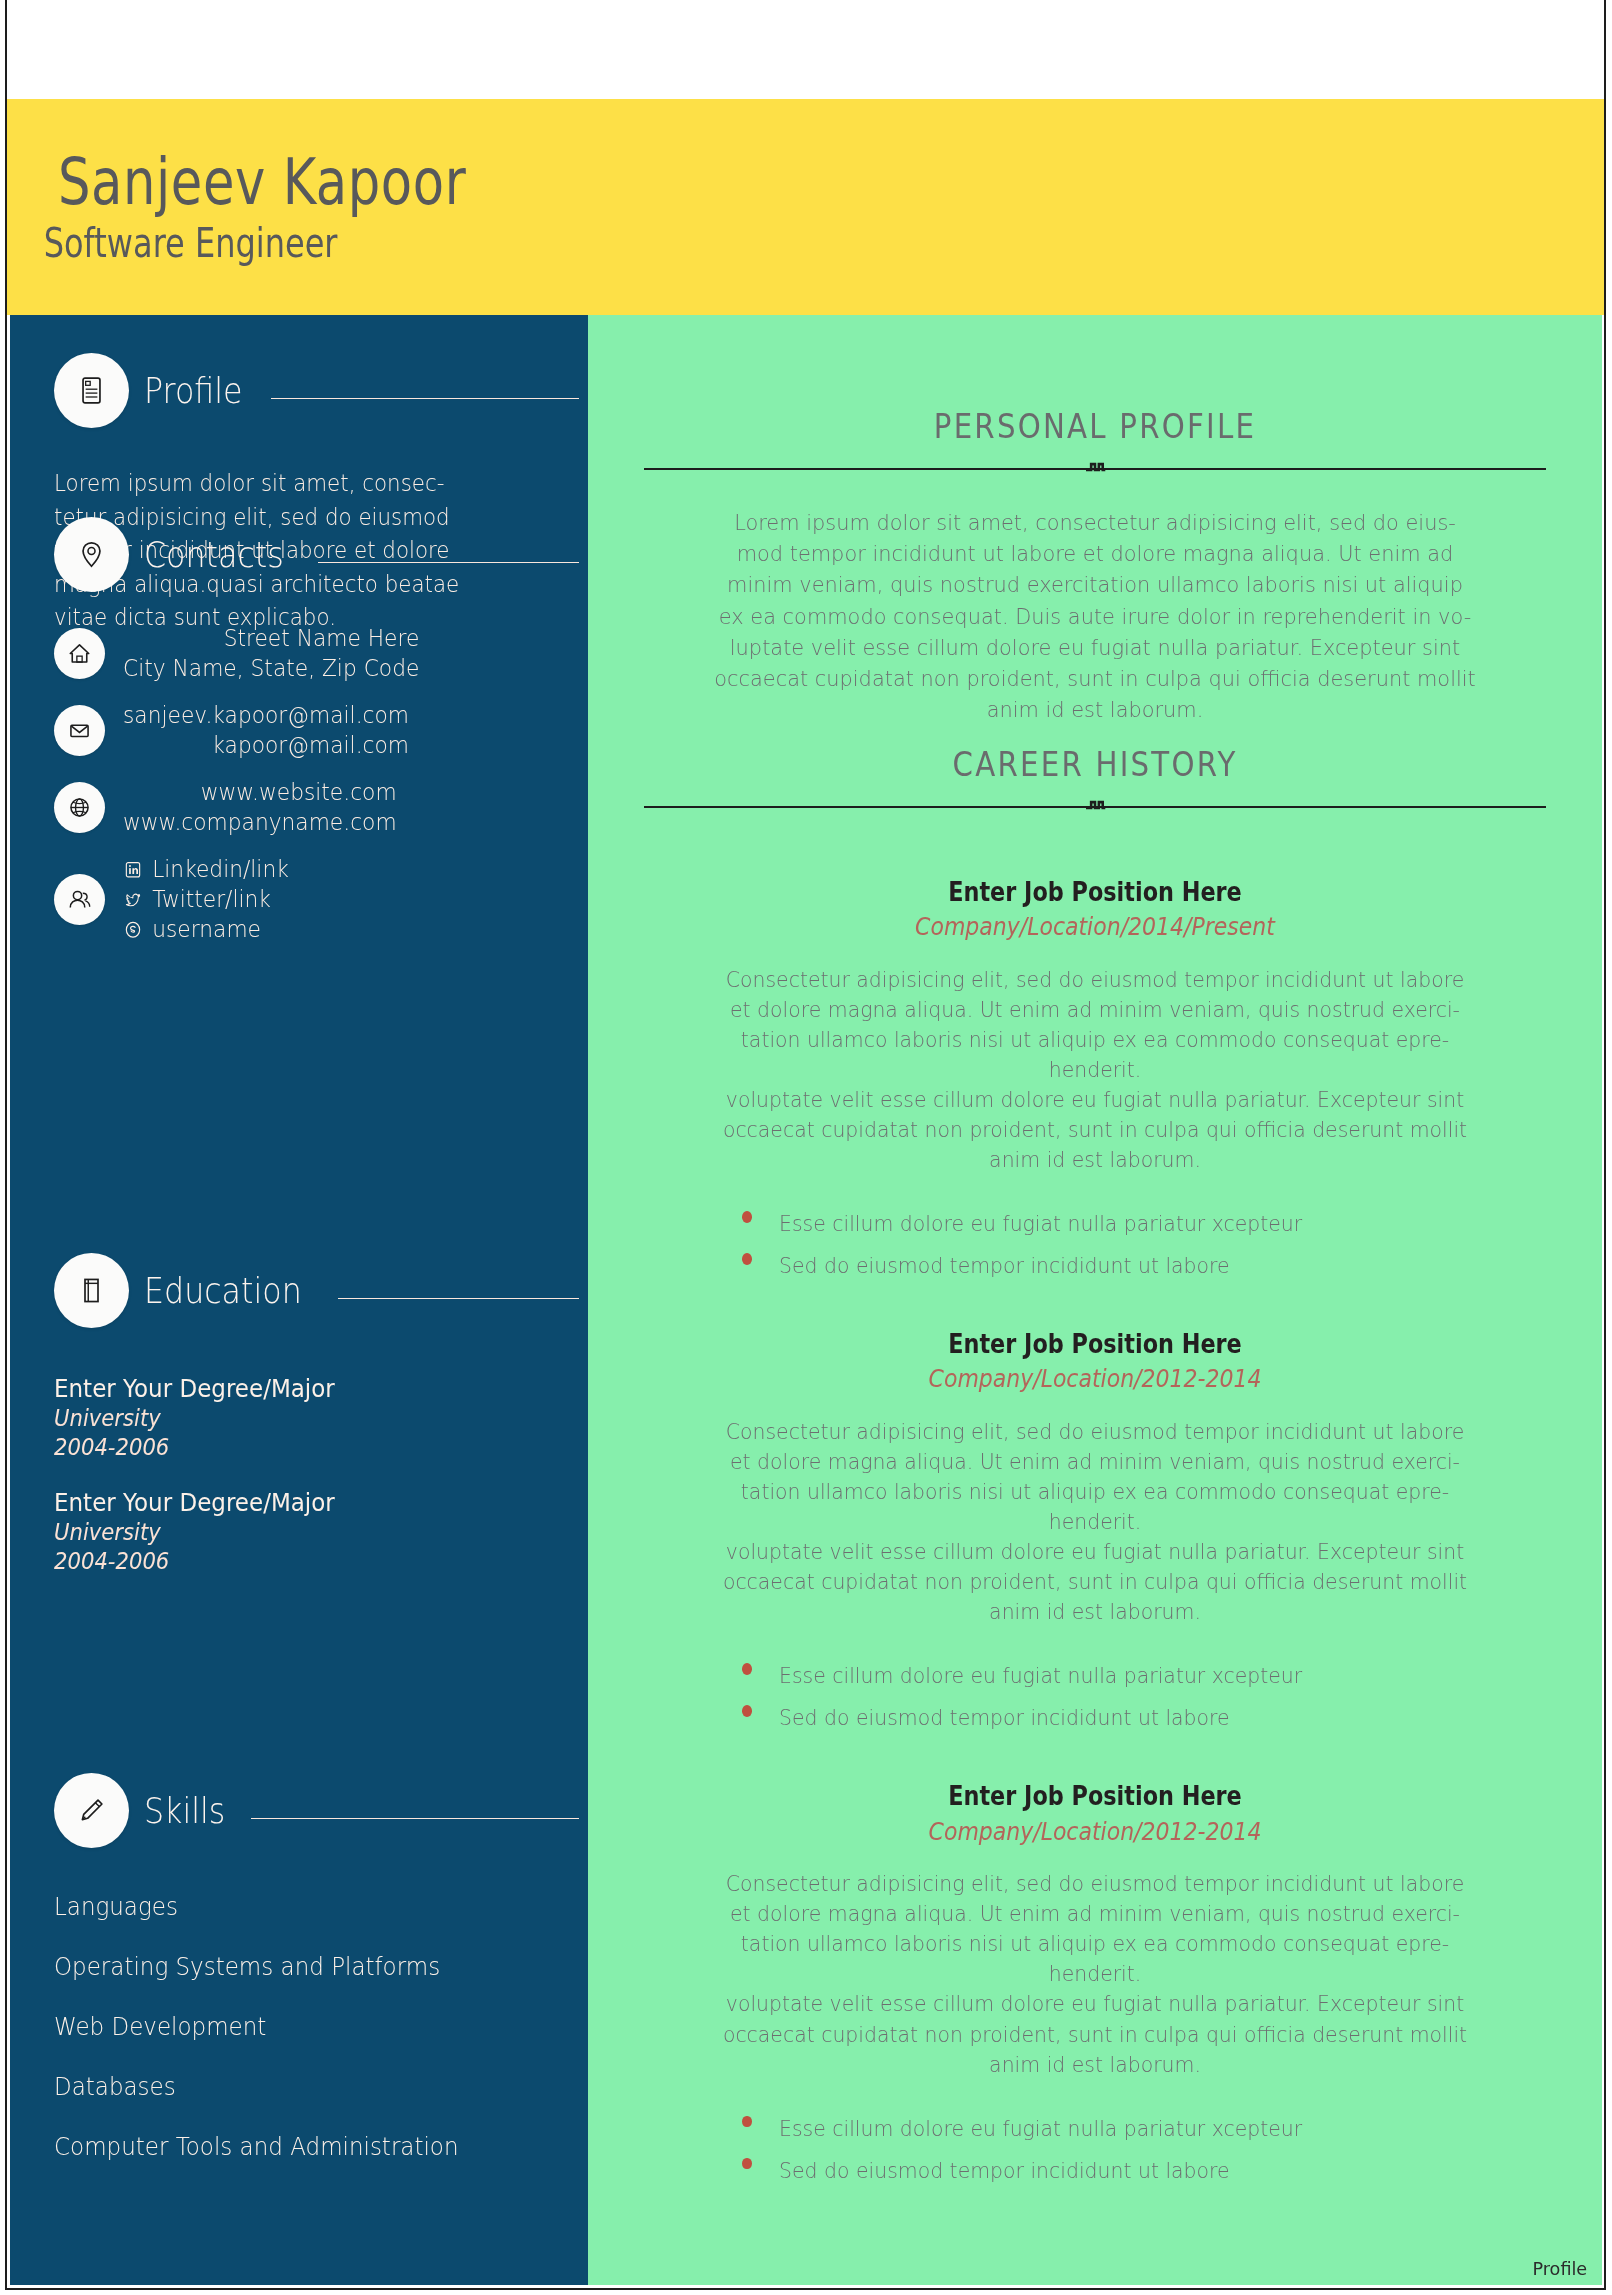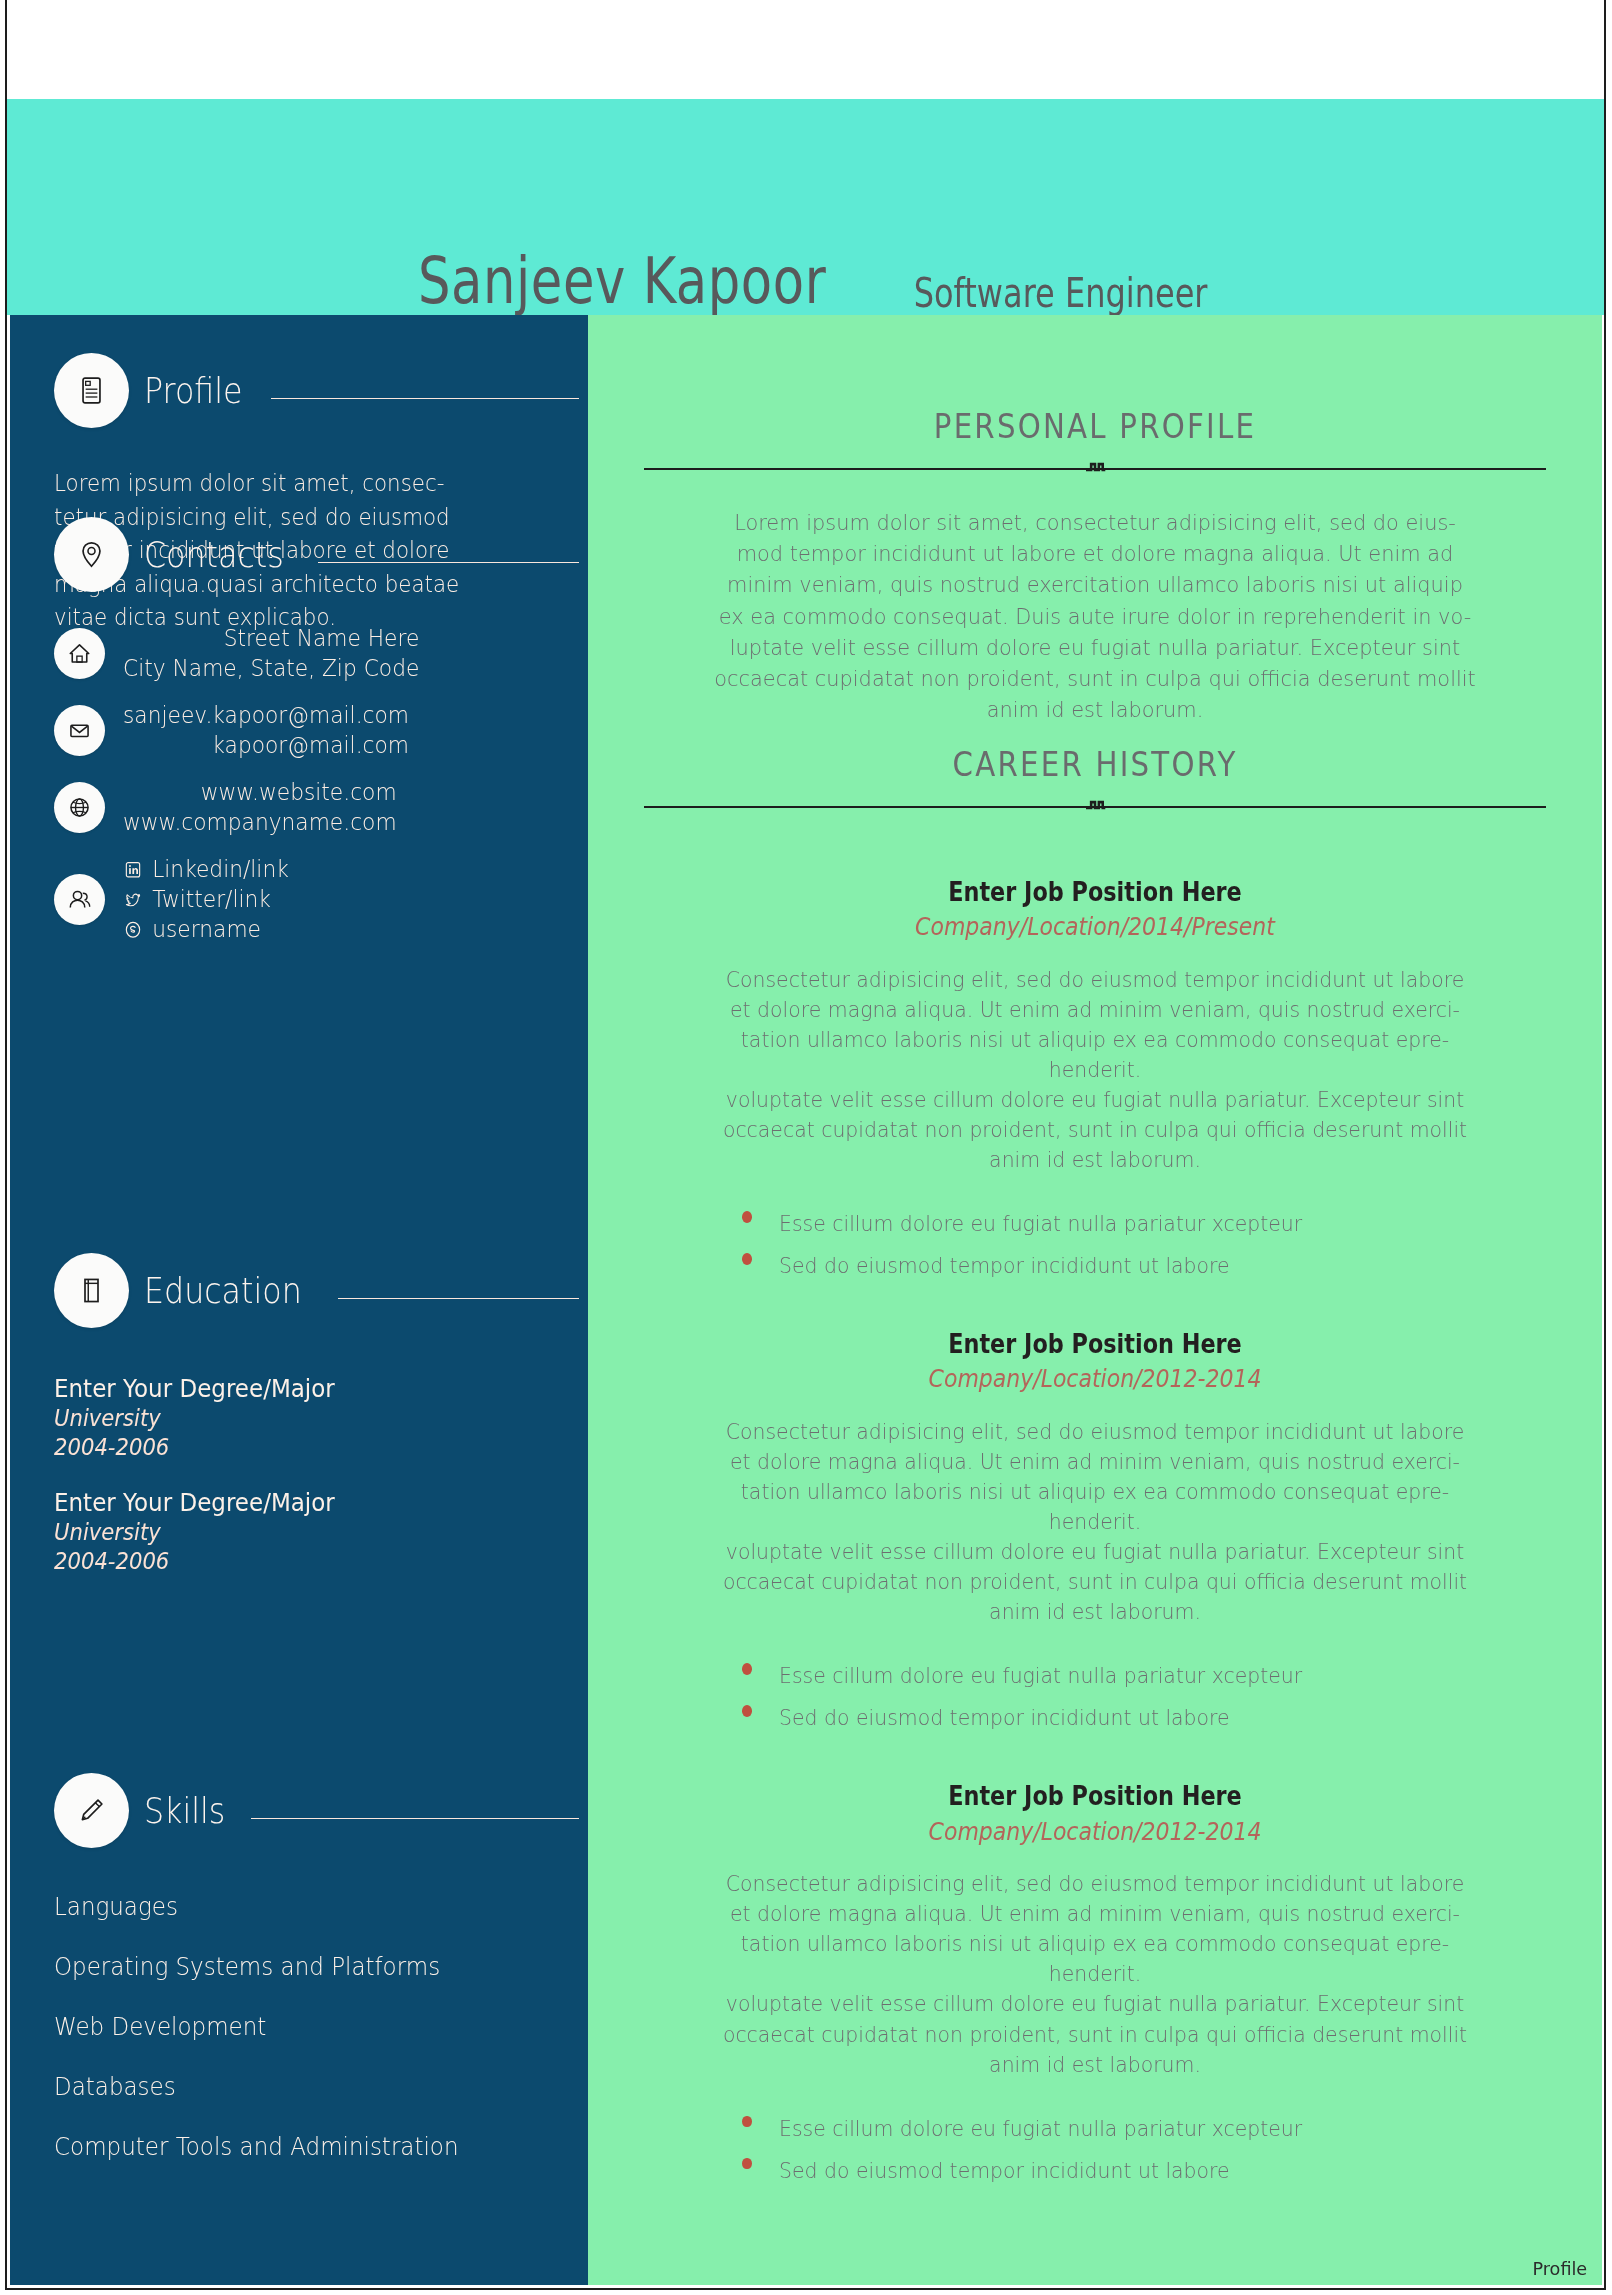--- a/index.html
+++ b/index.html
@@ -32,24 +32,24 @@
     box-sizing: border-box;
   }
 
   
   .header-band {
     position: absolute;
     left: 0px;
     top: 99px;
     width: 100%;
     height: 216px;
-    background: #5eead4;
-    display: flex;
-    flex-direction: row;
-    align-items: flex-end;
+    background: #fde047;
+    display: flex;
+    flex-direction: column;
+    align-items: flex-start;
     justify-content: center;
     box-sizing: border-box;
   }
   .person-name {
     font-family: "DejaVu Sans", sans-serif;
     font-size: 64px;
     font-weight: 400;
     color: #58595b;
     letter-spacing: 0.7px;
     line-height: 1.05;

